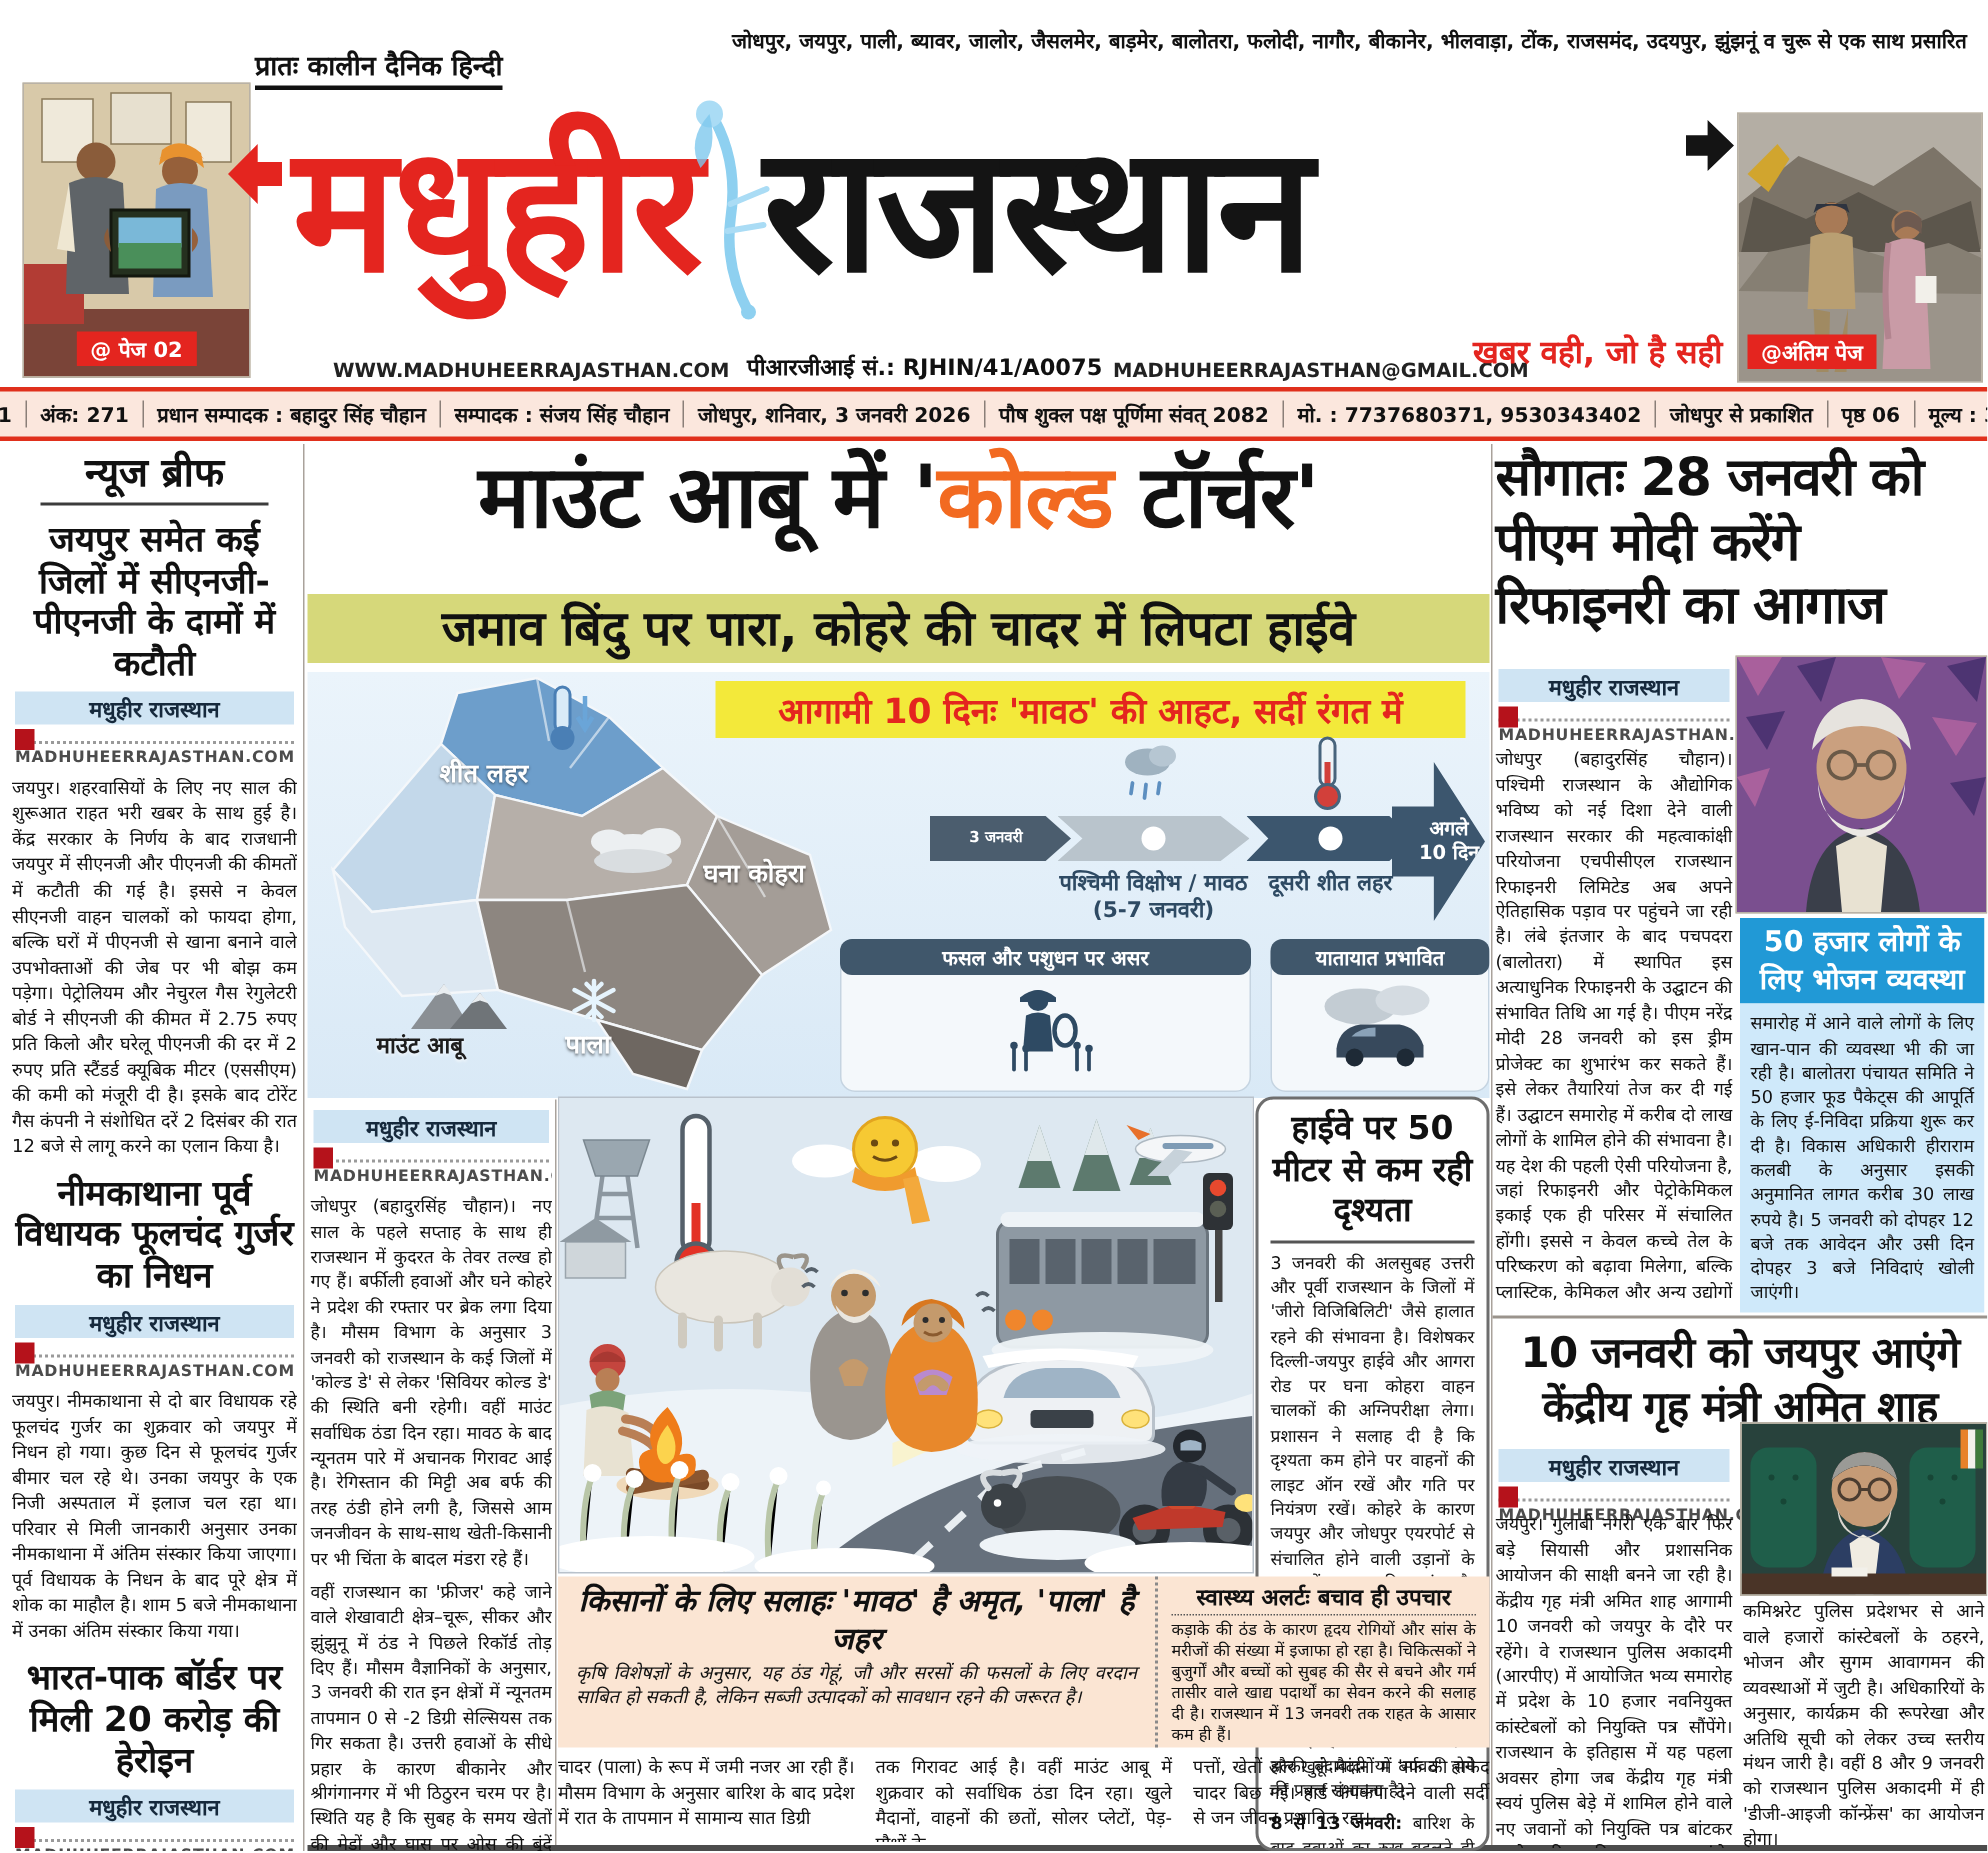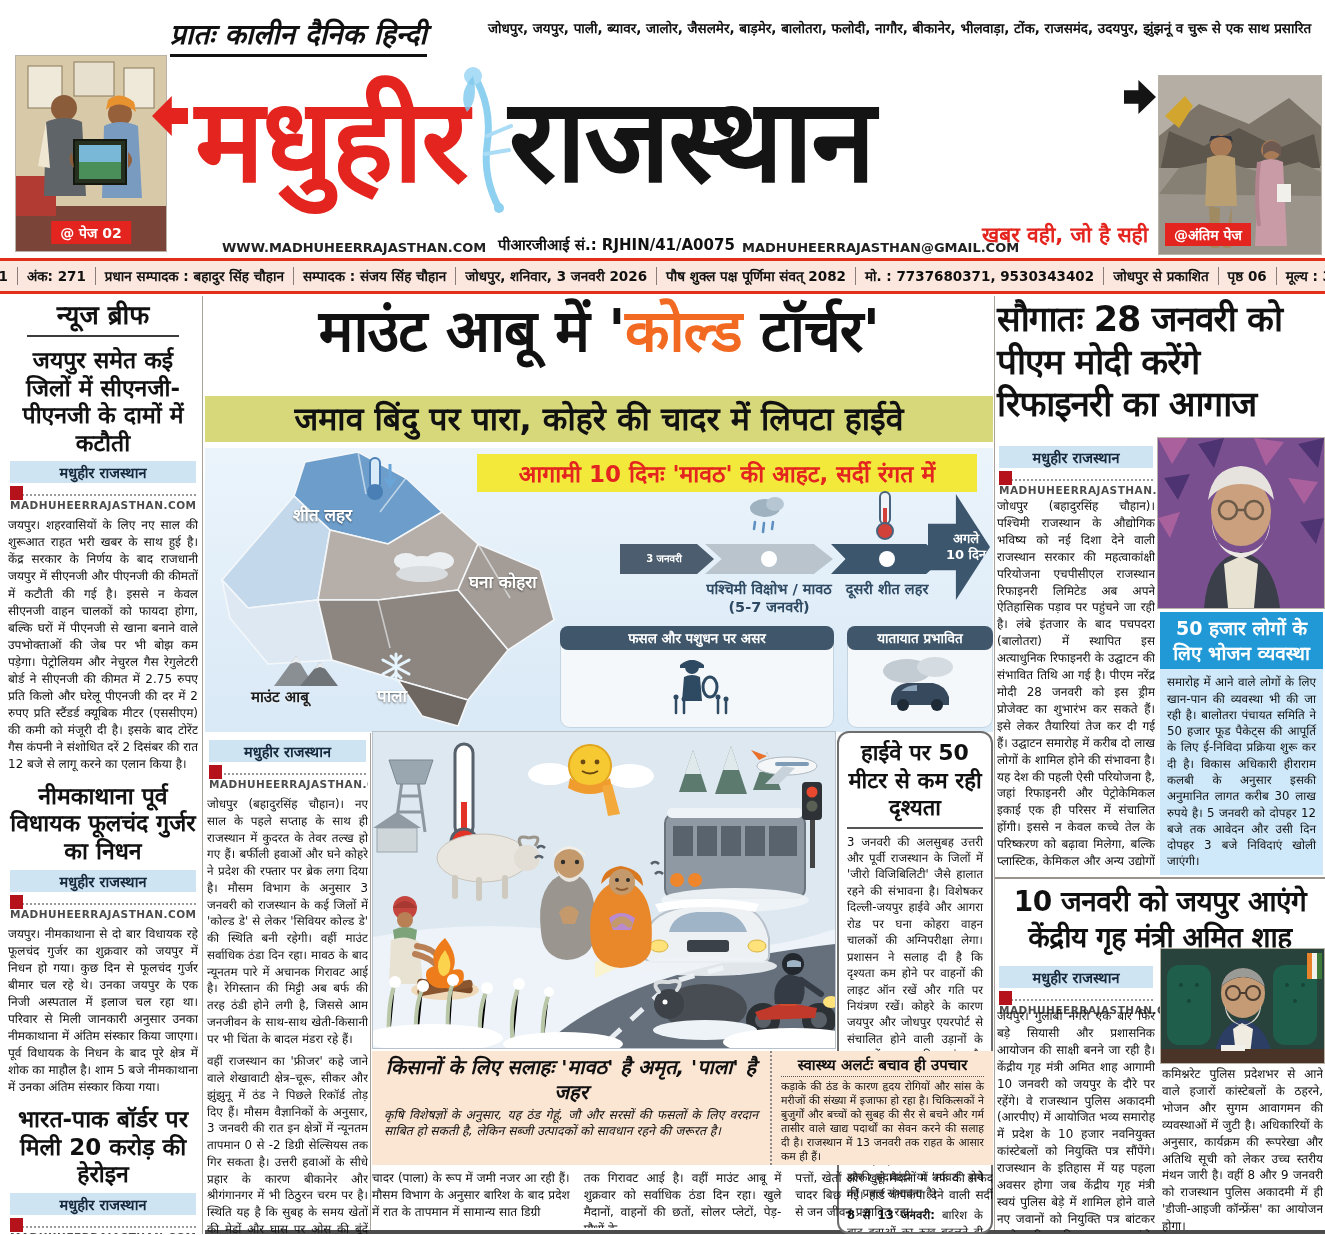--- a/index.html
+++ b/index.html
@@ -1,20 +1,20 @@
 <!DOCTYPE html>
 <html lang="hi"><head>
 <meta charset="utf-8">
 <style>
   html,body{margin:0;padding:0;background:#fff;}
   .page{position:relative;width:1325px;height:1235px;overflow:hidden;background:#fff;
         font-family:"DejaVu Sans","Liberation Sans",sans-serif;color:#111;}
   .abs{position:absolute;}
   
-  .tagline{left:170px;top:14px;font-size:28px;font-weight:bold;border-bottom:3px solid #111;padding-bottom:2px;font-style:italic;}
+  .tagline{left:170px;top:31px;font-size:18px;font-weight:bold;border-bottom:3px solid #111;padding-bottom:2px;}
   .cities{left:488px;top:20px;width:834px;font-size:13.5px;font-weight:bold;line-height:1.25;}
   .masthead{left:195px;top:48px;width:960px;height:185px;display:flex;align-items:center;gap:4px;}
   .mh-red{font-size:116px;font-weight:bold;color:#e4251f;letter-spacing:-2px;line-height:1;}
   .mh-black{font-size:116px;font-weight:bold;color:#141414;letter-spacing:-2px;line-height:1;}
   .flute{width:70px;height:150px;margin:0 -18px;}
   .mh-web{left:222px;top:240px;font-size:13px;font-weight:bold;color:#222;}
   .mh-prgi{left:498px;top:234px;font-size:15px;font-weight:bold;}
   .mh-email{left:742px;top:240px;font-size:13px;font-weight:bold;color:#222;}
   .mh-slogan{left:982px;top:220px;font-size:21px;font-weight:bold;color:#e4251f;}
   .photo{border:1px solid #b9b2a6;overflow:hidden;background:#cfc6b4;}
@@ -64,21 +64,21 @@
   .lab-ma{left:46px;top:238px;font-size:15px;color:#1d1d1d;text-shadow:0 1px 2px rgba(255,255,255,.7);}
   .lab-pa{left:172px;top:236px;font-size:17px;}
   .tl-start{left:415px;top:96px;width:88px;height:30px;background:#4b5d6e;color:#fff;font-size:10px;
             font-weight:bold;text-align:center;line-height:30px;
             clip-path:polygon(0 0,82% 0,100% 50%,82% 100%,0 100%);padding-right:6px;}
   .tl-band1{left:500px;top:96px;width:128px;height:30px;background:#b9c4cc;
             clip-path:polygon(0 0,85% 0,100% 50%,85% 100%,0 100%,13% 50%);}
   .tl-band2{left:626px;top:96px;width:112px;height:30px;background:#3c566e;
             clip-path:polygon(0 0,85% 0,100% 50%,85% 100%,0 100%,13% 50%);}
   .tl-dot{position:absolute;top:7px;width:16px;height:16px;border-radius:50%;background:#fff;}
-  .tl-arrow{left:723px;top:46px;width:62px;height:106px;background:#3c566e;
+  .tl-arrow{left:723px;top:60px;width:62px;height:106px;background:#3c566e;
             clip-path:polygon(0 28%,45% 28%,45% 0,100% 50%,45% 100%,45% 72%,0 72%);}
   .tl-arrow-txt{position:absolute;right:2px;top:50%;transform:translateY(-50%);color:#fff;
             font-size:13px;font-weight:bold;text-align:center;width:44px;line-height:1.2;}
   .tl-cap{position:absolute;color:#2e4a63;font-weight:bold;text-align:center;font-size:14.5px;line-height:1.25;}
   .tl-cap1{left:496px;top:132px;width:136px;}
   .tl-cap2{left:628px;top:132px;width:108px;}
   .impact{position:absolute;background:#f4f8fb;border:1px solid #c5d4e1;border-radius:10px;top:178px;height:100px;}
   .imp1{left:355px;width:272px;}
   .imp2{left:642px;width:144px;}
   .imp-hd{margin:-1px -1px 0;background:#40576b;color:#fff;border-radius:8px;font-size:13.5px;

